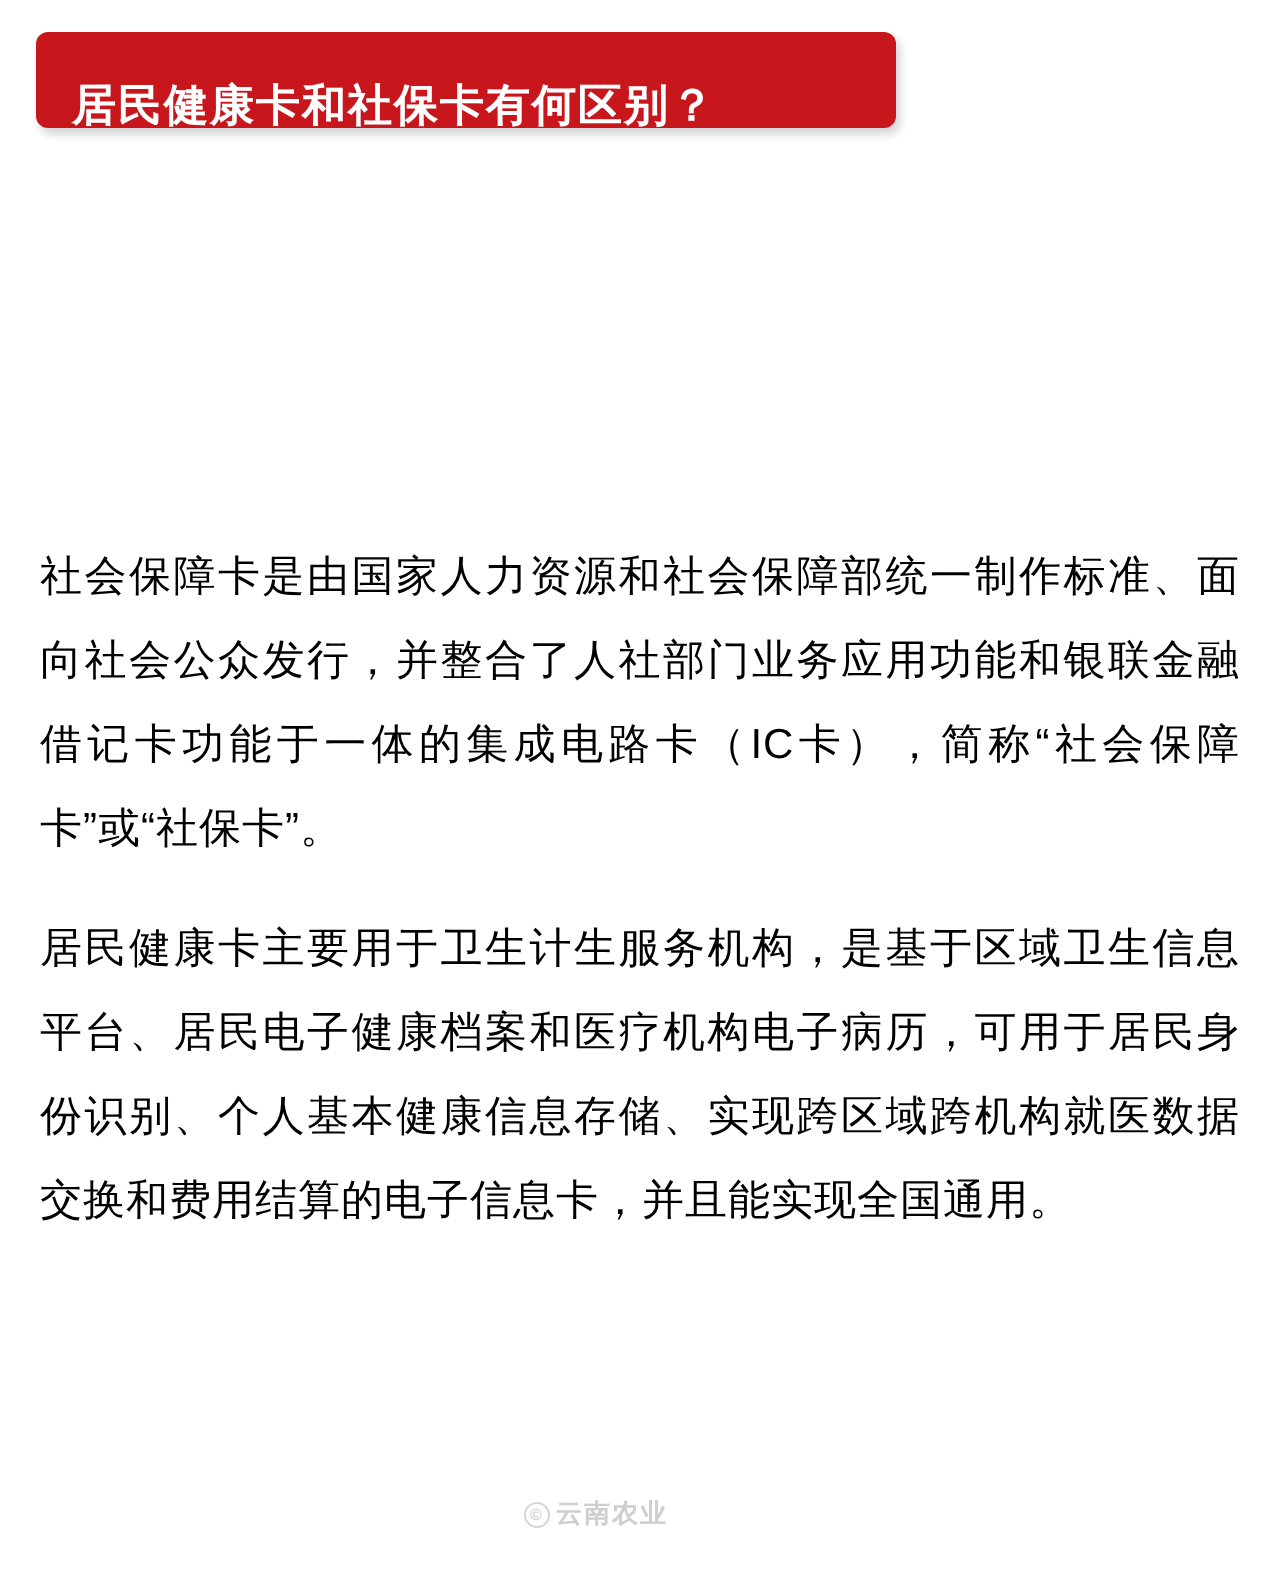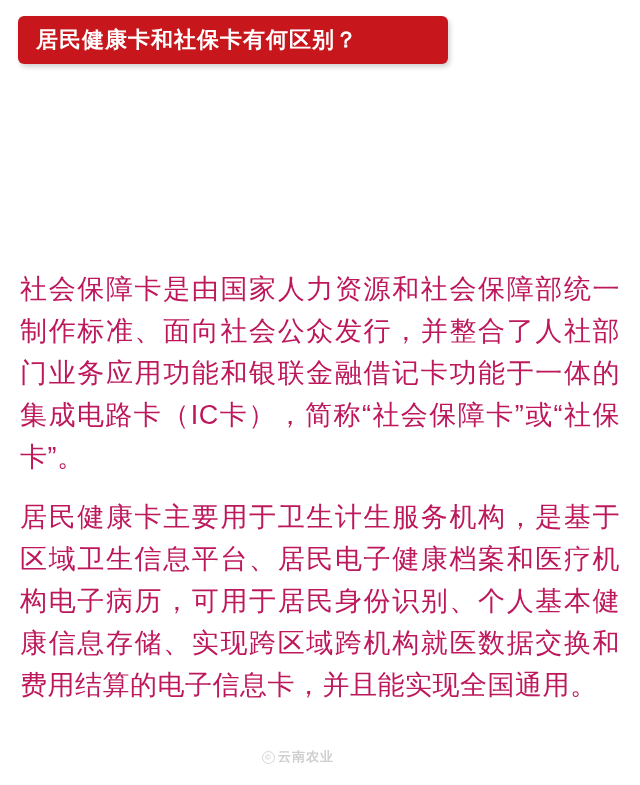--- a/index.html
+++ b/index.html
@@ -24,42 +24,42 @@
   
   .title-banner {
     position: absolute;
     left: 18px;
     top: 16px;
     width: 430px;
     height: 48px;
     background: #c8161d;
     border-radius: 6px;
     display: flex;
-    align-items: center;
+    align-items: flex-end;
     box-shadow: 2px 3px 5px rgba(0,0,0,0.18);
   }
   .title-banner .title-text {
     color: #ffffff;
     font-size: 22px;
     font-weight: bold;
     letter-spacing: 1px;
     padding-left: 18px;
     line-height: 1;
     white-space: nowrap;
   }
   
   .body-block {
     position: absolute;
     left: 20px;
     top: 268px;
     width: 600px;
   }
   .para {
-    color: #be185d;
-    font-size: 27px;
+    color: #000000;
+    font-size: 21px;
     line-height: 42px;
     letter-spacing: 0.5px;
     text-align: justify;
     margin: 0 0 18px 0;
     font-family: "Liberation Sans", sans-serif;
   }
   .para:last-child {
     margin-bottom: 0;
   }
   

